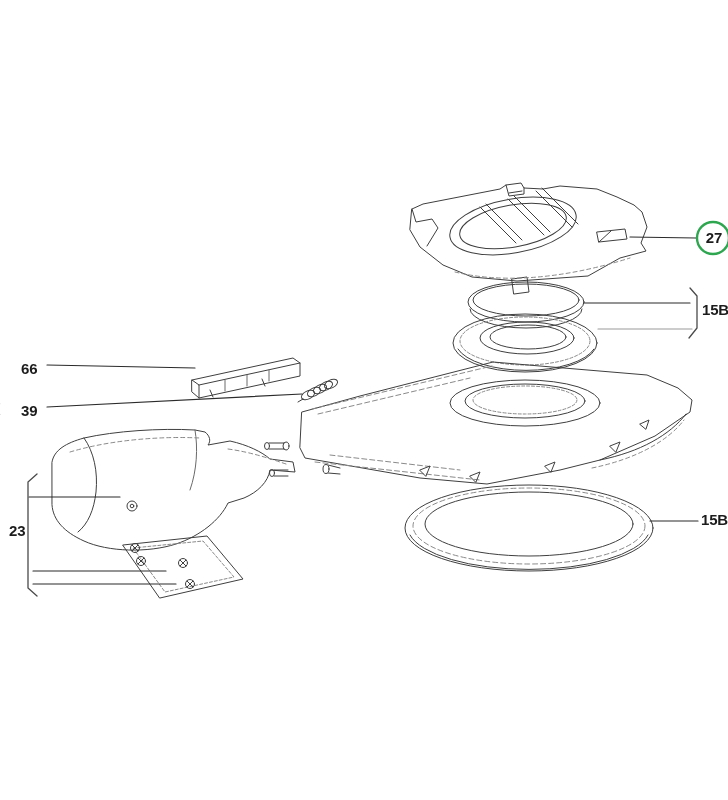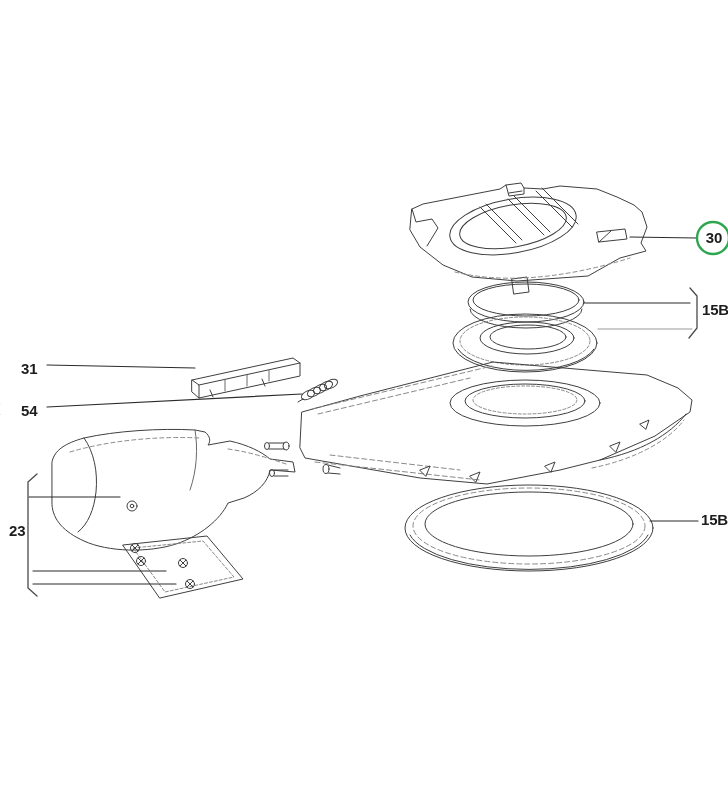--- a/index.html
+++ b/index.html
@@ -126,22 +126,22 @@
       </g>
       <g stroke="#4a4a4a" stroke-width="1.3">
         <path d="M690,288 L697,296 L697,328 L689,338"></path>
         <path d="M37,474 L28,482 L28,588 L37,596"></path>
       </g>
 
       <circle cx="713" cy="238" r="16" fill="#ffffff" stroke="#2ea64f" stroke-width="2.4"></circle>
     </g>
   </svg>
 
-  <div class="callout c52">30</div>
-  <div class="callout c38">31</div>
-  <div class="callout c54">54</div>
+  <div class="callout c52">27</div>
+  <div class="callout c38">66</div>
+  <div class="callout c54">39</div>
   <div class="callout c39">23</div>
   <div class="callout c15u">15B</div>
   <div class="callout c15l">15B</div>
 
   <div class="chev">‹</div>
 
 </div>
 
 </body></html>

